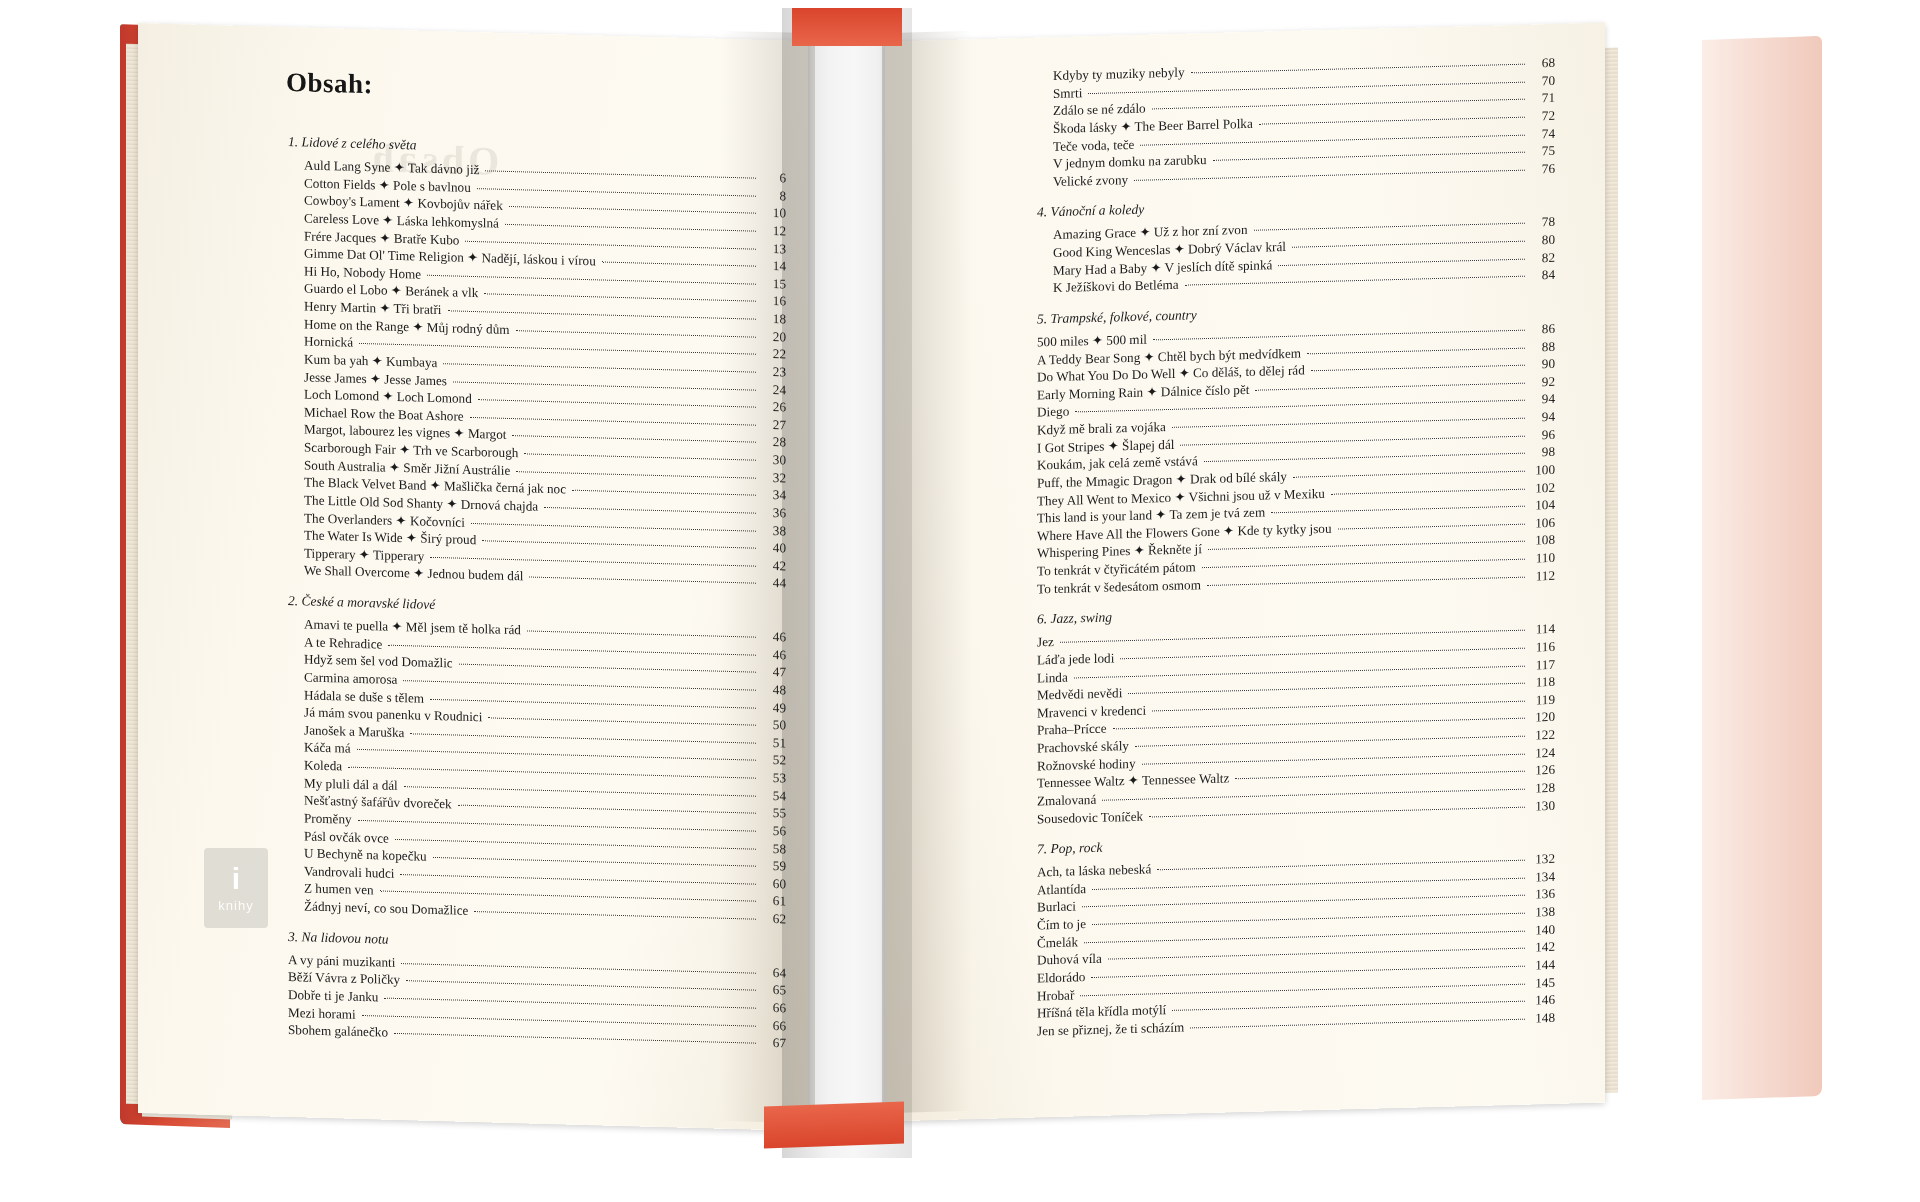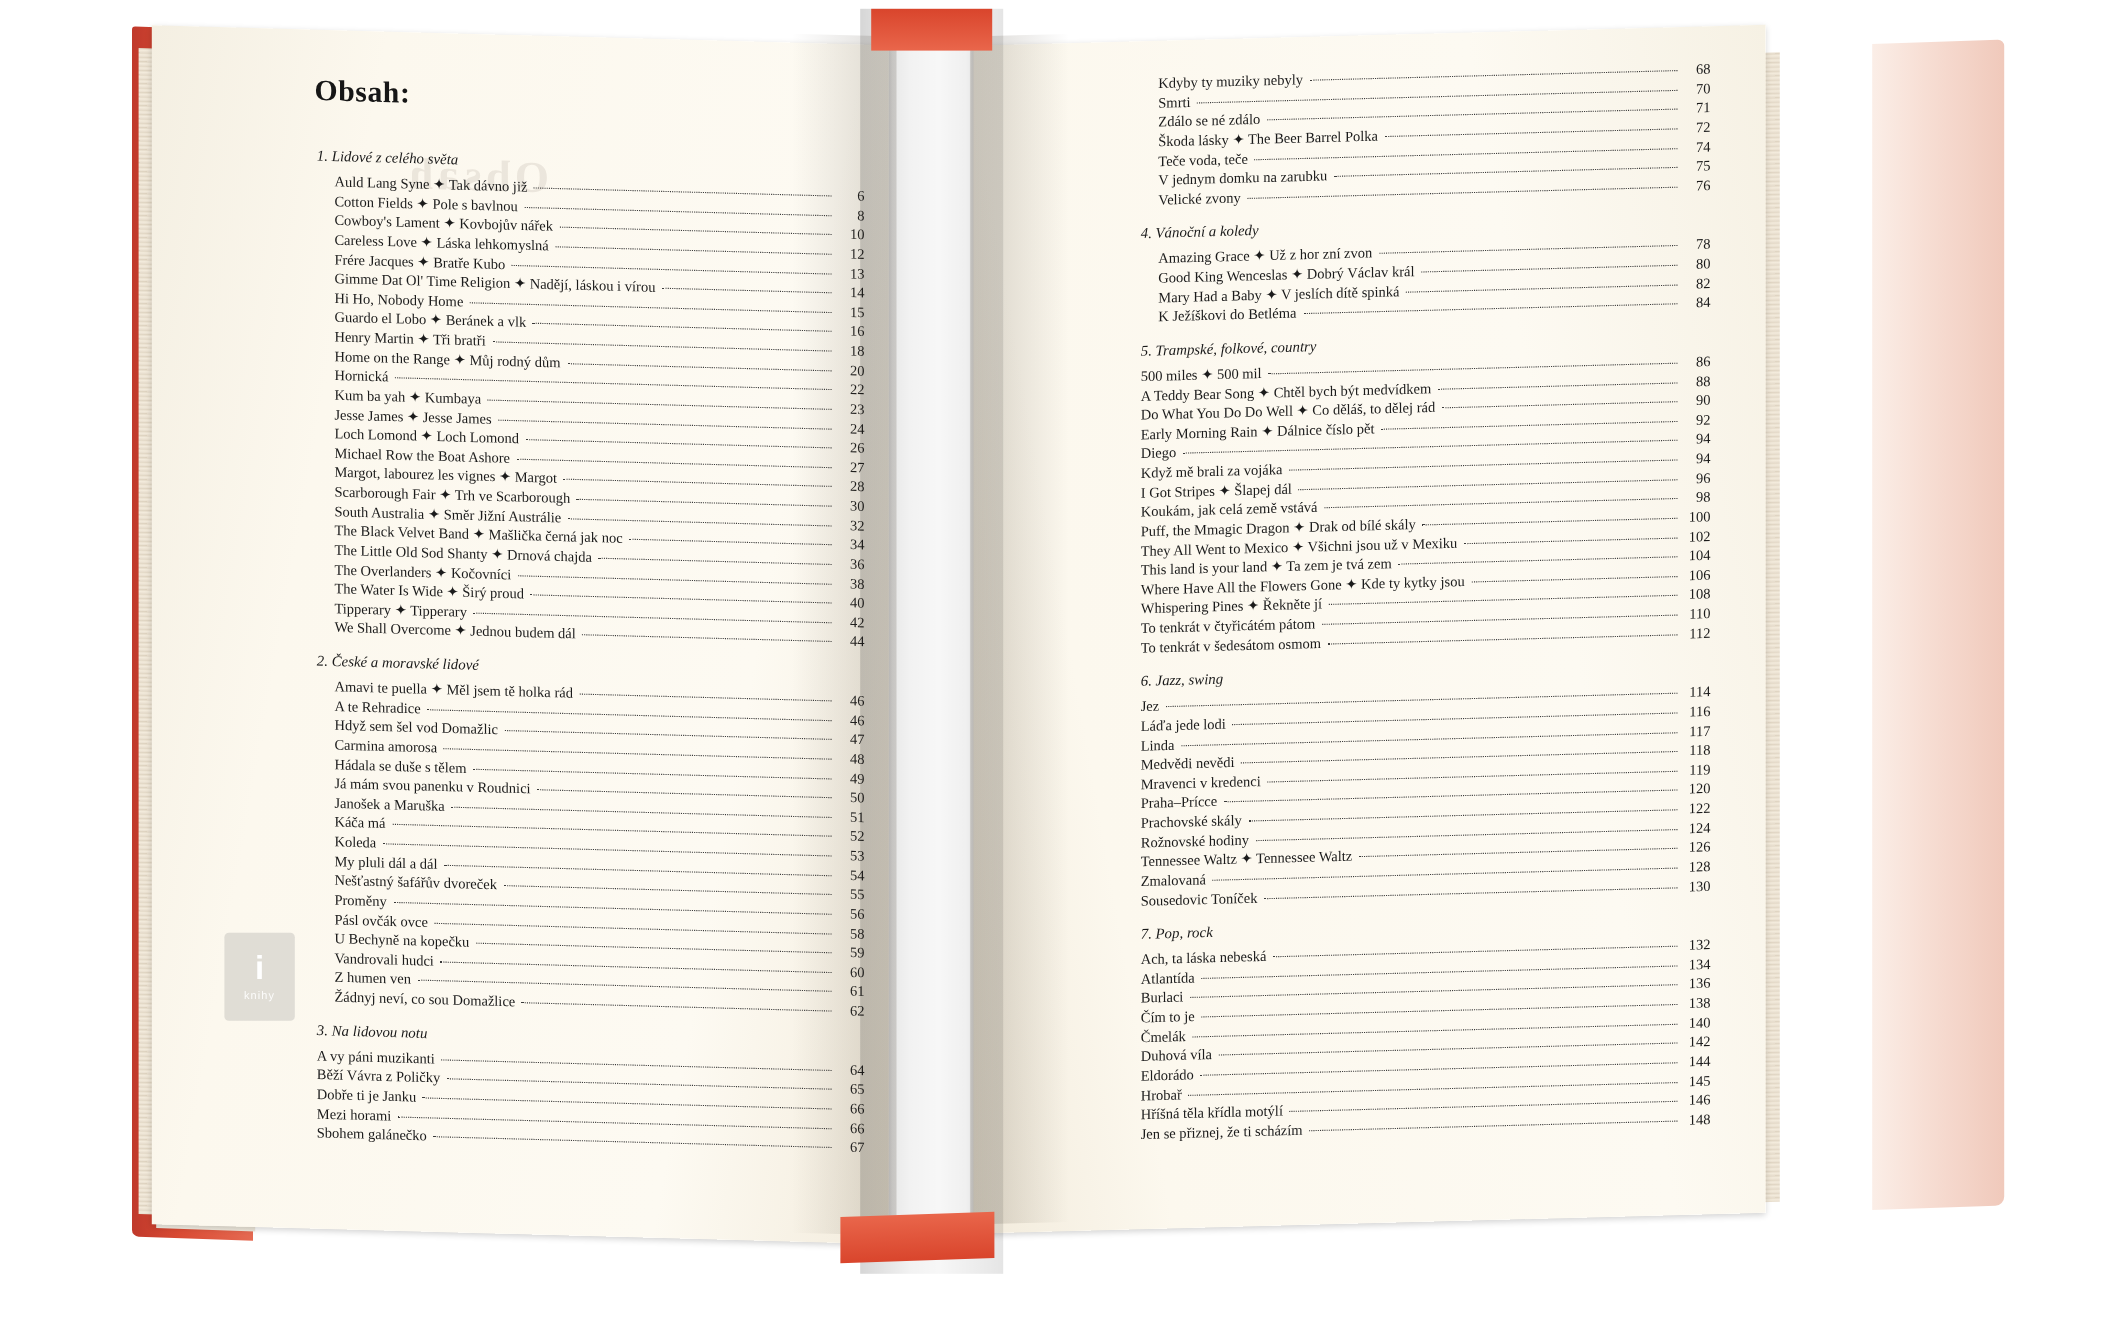--- a/index.html
+++ b/index.html
@@ -208,21 +208,21 @@
   }
   .watermark .wm-glyph {
     font-family: "Liberation Sans", sans-serif;
     font-size: 30px;
     color: #ffffff;
     line-height: 1;
     font-weight: bold;
   }
   .watermark .wm-label {
     font-family: "Liberation Sans", sans-serif;
-    font-size: 10px;
+    font-size: 13px;
     color: rgba(255,255,255,0.9);
     margin-top: 4px;
     letter-spacing: 1px;
   }
 
   
   .gutter-shadow-left {
     position: absolute;
     left: 600px;
     top: 24px;

